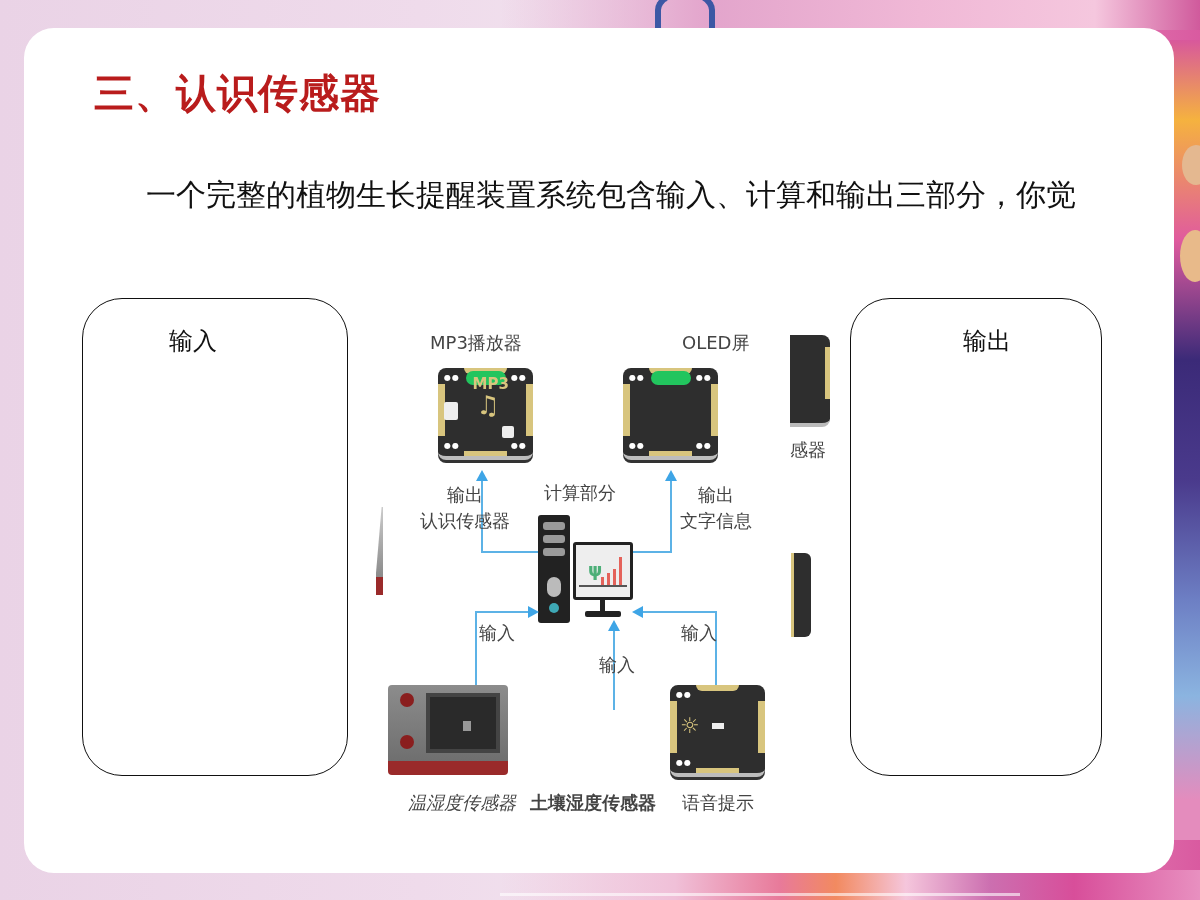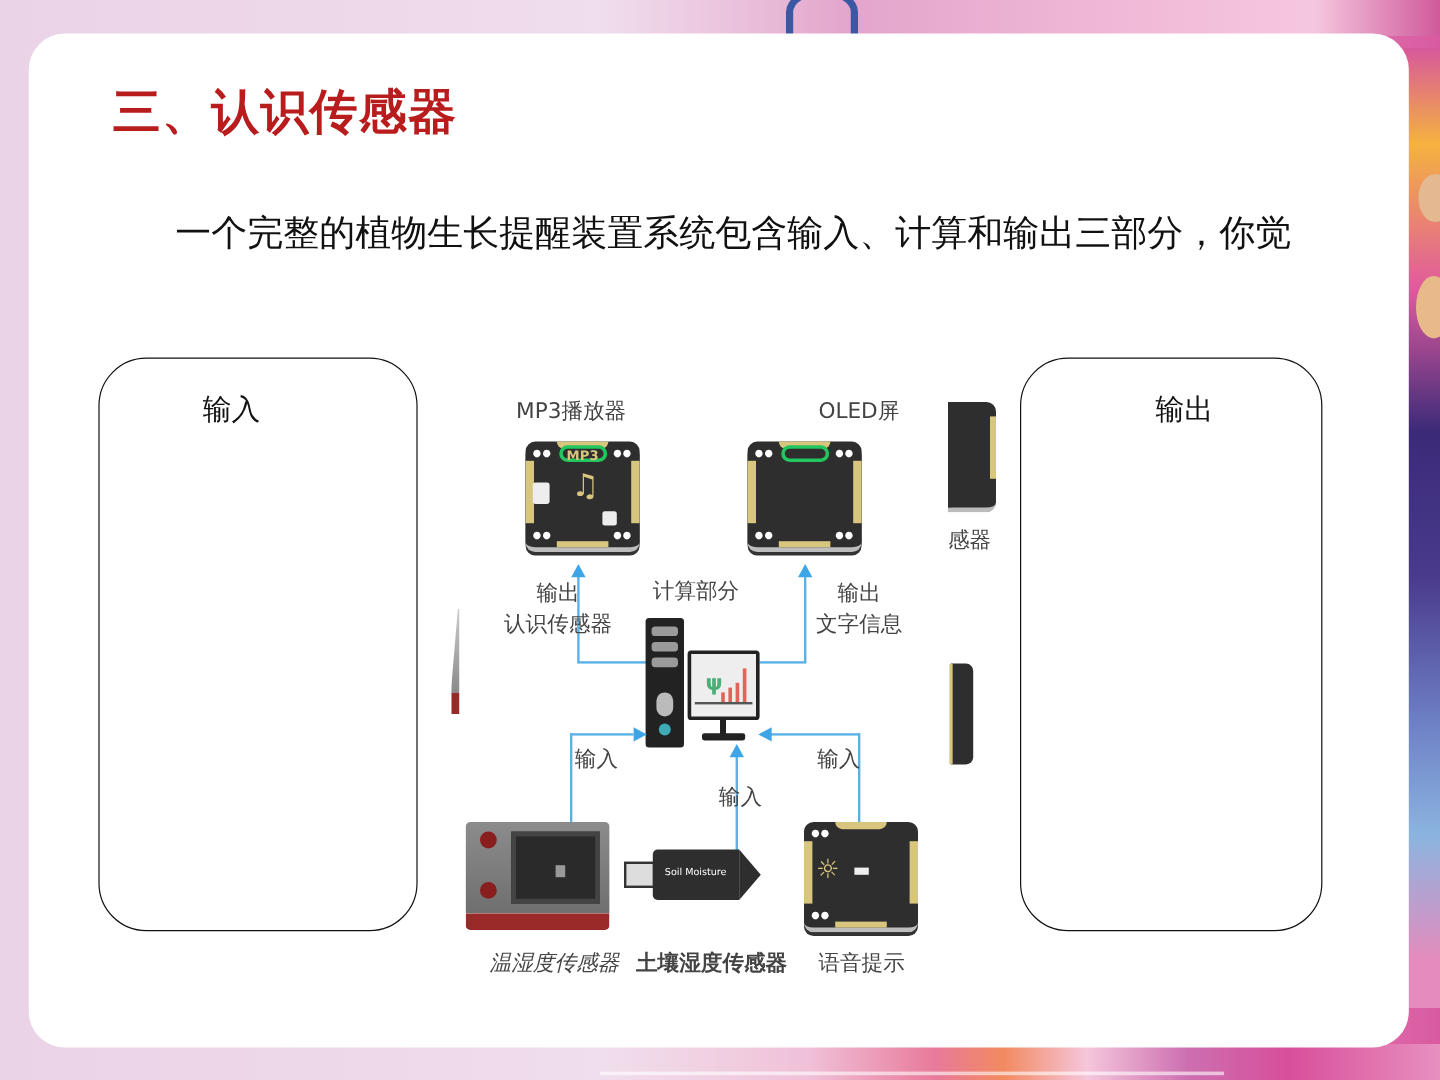--- a/index.html
+++ b/index.html
@@ -59,21 +59,21 @@
 
   .module {
     position: absolute; background: #2e2e2e; border-radius: 8px;
     border-bottom: 4px solid #bdbdbd; box-shadow: 0 3px 0 #333;
   }
   .module .gold-l { position: absolute; left: 0; top: 16px; width: 7px; height: 52px; background: #d8c57e; }
   .module .gold-r { position: absolute; right: 0; top: 16px; width: 7px; height: 52px; background: #d8c57e; }
   .module .gold-t { position: absolute; left: 26px; right: 26px; top: 0; height: 6px; background: #d8c57e; border-radius: 0 0 6px 6px; }
   .module .gold-b { position: absolute; left: 26px; right: 26px; bottom: 0; height: 5px; background: #d8c57e; }
   .dots { position: absolute; font-size: 8px; color: #fff; letter-spacing: 1px; line-height: 8px; }
-  .tag { position: absolute; left: 50%; transform: translateX(-50%); top: 3px; width: 40px; height: 14px; border-radius: 7px; border: 3px solid #22c55e; background: #2e2e2e; font-size: 11px; font-weight: bold; color: #d8c57e; text-align: center; line-height: 12px; }
+  .tag { position: absolute; left: 50%; transform: translateX(-50%); top: 3px; width: 40px; height: 14px; border-radius: 7px; border: 7px solid #22c55e; background: #2e2e2e; font-size: 15px; font-weight: bold; color: #d8c57e; text-align: center; line-height: 12px; }
 
   .tower { position: absolute; left: 188px; top: 215px; width: 32px; height: 108px; background: #222; border-radius: 3px; }
   .tower .slot { position: absolute; left: 5px; width: 22px; height: 8px; background: #9a9a9a; border-radius: 3px; }
   .tower .knob { position: absolute; left: 9px; top: 62px; width: 14px; height: 20px; border-radius: 7px; background: #bbb; }
   .tower .led { position: absolute; left: 11px; top: 88px; width: 10px; height: 10px; border-radius: 50%; background: #3ea8b5; }
   .monitor { position: absolute; left: 223px; top: 242px; width: 60px; height: 58px; background: #eee; border: 3px solid #222; border-radius: 3px; }
   .monitor .bar { position: absolute; bottom: 12px; width: 3px; background: #e4625a; }
   .monitor .base { position: absolute; left: 3px; right: 3px; bottom: 10px; height: 2px; background: #555; }
   .monitor-stand { position: absolute; left: 250px; top: 300px; width: 5px; height: 12px; background: #222; }
   .monitor-foot { position: absolute; left: 235px; top: 311px; width: 36px; height: 6px; background: #222; border-radius: 2px; }
@@ -214,26 +214,20 @@
   <div class="dlabel" style="left:331px; top:320px;">输入</div>
 
   <div class="th-sensor">
     <div class="btn" style="top:8px;"></div>
     <div class="btn" style="top:50px;"></div>
     <div class="window">
         <div class="chip"></div>
       </div>
   </div>
 
-  <div class="soil">
-    <div class="plug"></div>
-    <div class="body"></div>
-    <div class="tip"></div>
-    <span class="txt">Soil Moisture</span>
-  </div>
 
   <div class="module" style="left:320px; top:385px; width:95px; height:92px;">
     <div class="gold-l"></div>
       <div class="gold-r"></div>
       <div class="gold-t"></div>
       <div class="gold-b"></div>
     <span class="dots" style="left:6px; top:6px;">●●</span>
     <span class="dots" style="left:6px; bottom:6px;">●●</span>
     <span style="position:absolute; left:10px; top:28px; font-size:22px; color:#d8c57e;">☼</span>
     <span style="position:absolute; left:42px; top:38px; width:12px; height:6px; background:#eee;"></span>

